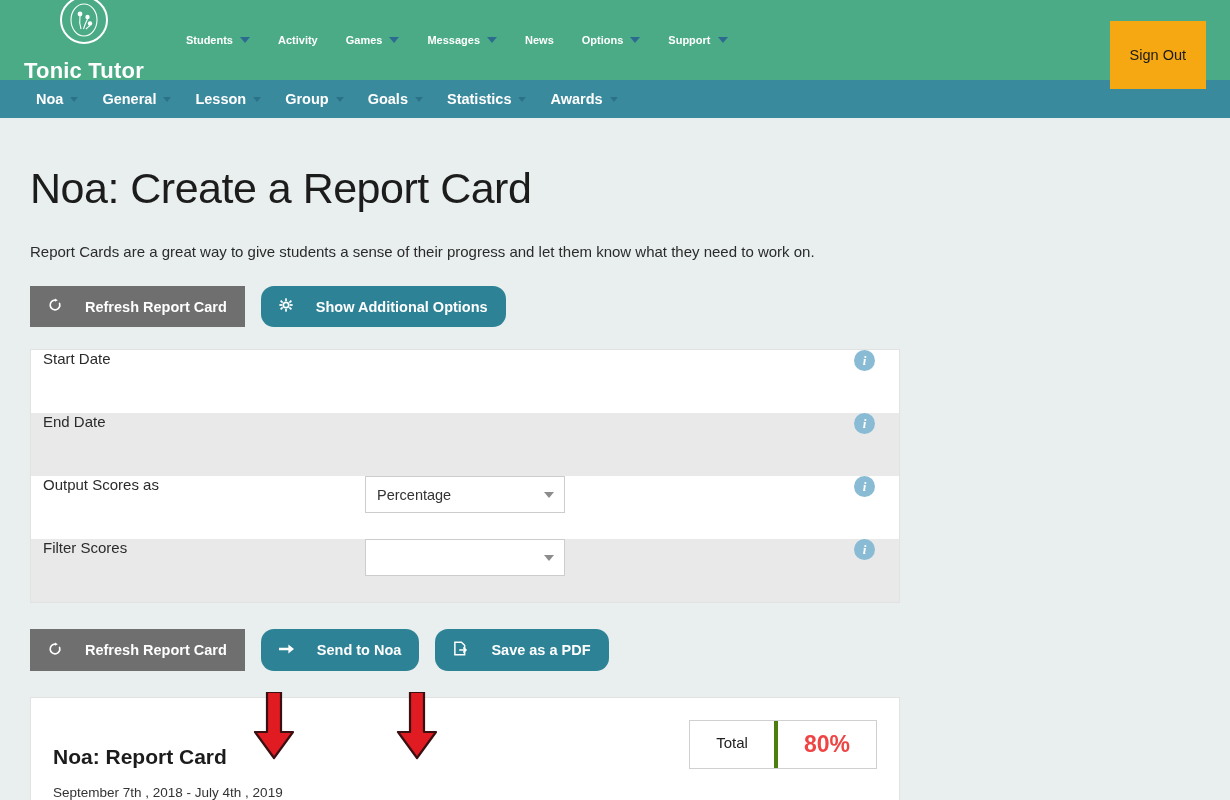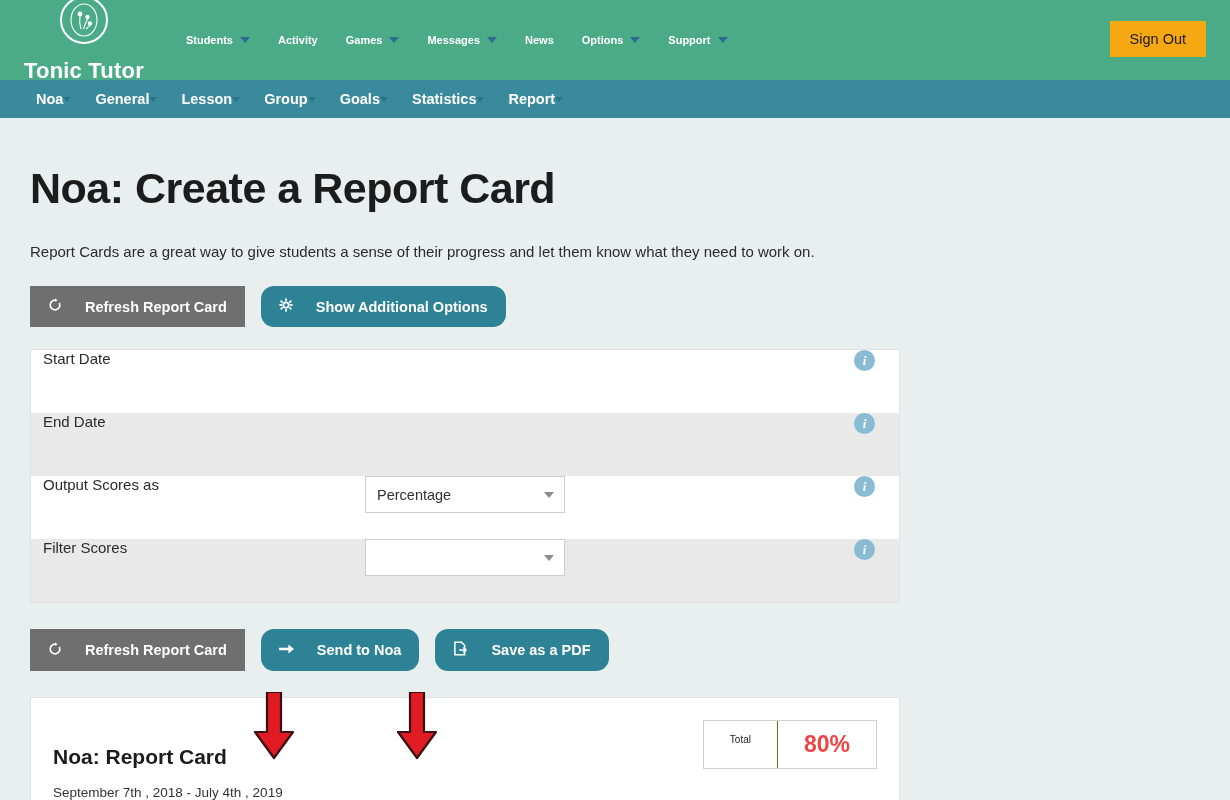--- a/index.html
+++ b/index.html
@@ -40,46 +40,46 @@
     width: 0; height: 0;
     border-left: 5px solid transparent;
     border-right: 5px solid transparent;
     border-top: 6px solid #2c6b8f;
     display: inline-block;
   }
   .signout {
     position: absolute; right: 24px; top: 21px;
     background: #f5a812; color: #1a1a1a;
     border: none; font-size: 14.5px;
-    padding: 10px 20px; cursor: pointer;
+    padding: 26px 20px; cursor: pointer;
     font-family: "Liberation Sans", sans-serif;
   }
 
   
   .subbar {
     height: 38px; background: #3a8a9e;
     display: flex; align-items: center; padding: 0 24px;
   }
   .subbar .subitem {
     color: #ffffff; font-size: 14.5px; font-weight: bold;
-    padding: 6px 12px; display: flex; align-items: center; 
+    padding: 6px 12px; display: flex; align-items: center; gap: 7px;
     white-space: nowrap; cursor: pointer;
   }
   .caret-sub {
     width: 0; height: 0;
     border-left: 4.5px solid transparent;
     border-right: 4.5px solid transparent;
     border-top: 5.5px solid #2b7286;
     display: inline-block;
   }
 
   
   .page { padding: 0 30px; position: relative; }
   .page-title {
-    font-size: 43px; font-weight: bold; color: #1c1c1c;
+    font-size: 43px; font-weight: normal; color: #1c1c1c;
     margin-top: 46px; letter-spacing: -0.5px;
   }
   .page-desc { font-size: 15px; color: #2b2b2b; margin-top: 30px; }
 
   .btnrow { display: flex; gap: 16px; margin-top: 26px; }
   .btn {
     border: none; color: #ffffff; font-size: 14.5px; font-weight: bold;
     padding: 12px 18px; cursor: pointer; display: flex; align-items: center;
     gap: 23px; white-space: nowrap;
     font-family: "Liberation Sans", sans-serif;
@@ -123,22 +123,22 @@
   
   .reportcard {
     background: #ffffff; margin-top: 26px; width: 870px;
     border: 1px solid #e2e2e2; padding: 22px;
     height: 130px; overflow: hidden;
   }
   .rc-head { display: flex; align-items: flex-end; justify-content: space-between; }
   .rc-title { font-size: 21px; font-weight: bold; color: #1c1c1c; }
   .total-badge { display: flex; border: 1px solid #d0d0d0; }
   .total-label {
-    padding: 13px 26px; font-size: 10px; color: #222;
-    border-right: 1px solid #4d7c0f;
+    padding: 13px 26px; font-size: 15px; color: #222;
+    border-right: 4px solid #4d7c0f;
   }
   .total-value { padding: 10px 26px; font-size: 23px; font-weight: bold; color: #ef4444; }
   .rc-dates { font-size: 13.5px; color: #333; margin-top: 16px; }
 
   
   .arrow { position: absolute; width: 42px; height: 68px; }
   .arrow svg { display: block; }
 </style>
 </head>
 <body>
@@ -210,21 +210,21 @@
   </div>
   <div class="subitem">
     <span>Goals</span>
     <span class="caret-sub"></span>
   </div>
   <div class="subitem">
     <span>Statistics</span>
     <span class="caret-sub"></span>
   </div>
   <div class="subitem">
-    <span>Report</span>
+    <span>Awards</span>
     <span class="caret-sub"></span>
   </div>
 </div>
 
 <div class="page">
 
   <h1 class="page-title">Noa: Create a Report Card</h1>
   <p class="page-desc">Report Cards are a great way to give students a sense of their progress and let them know what they need to work on.</p>
 
   <div class="btnrow">

